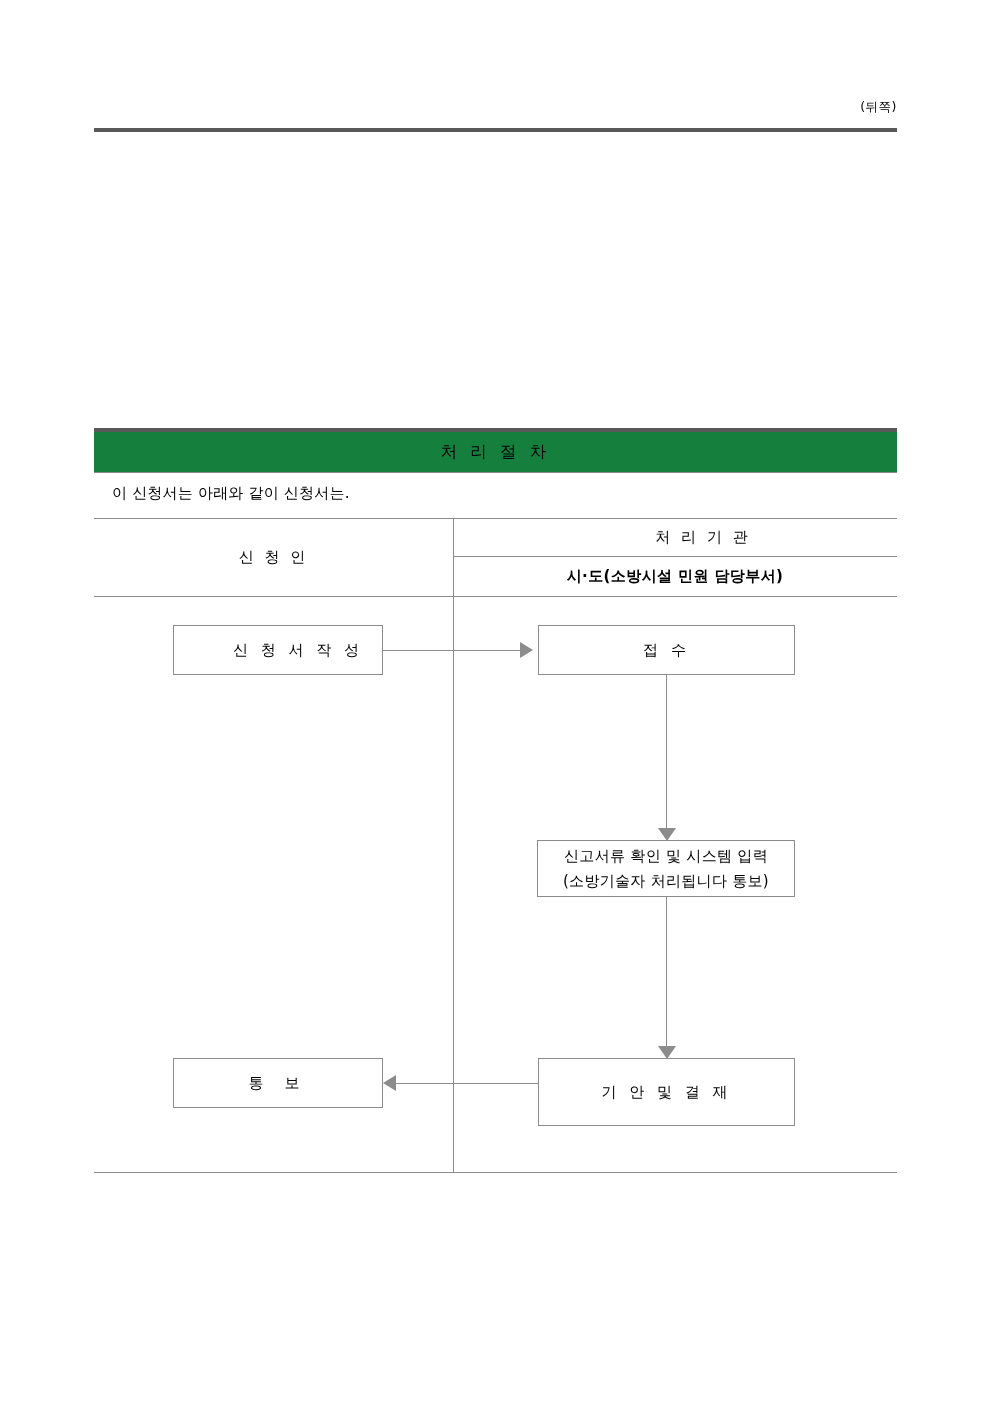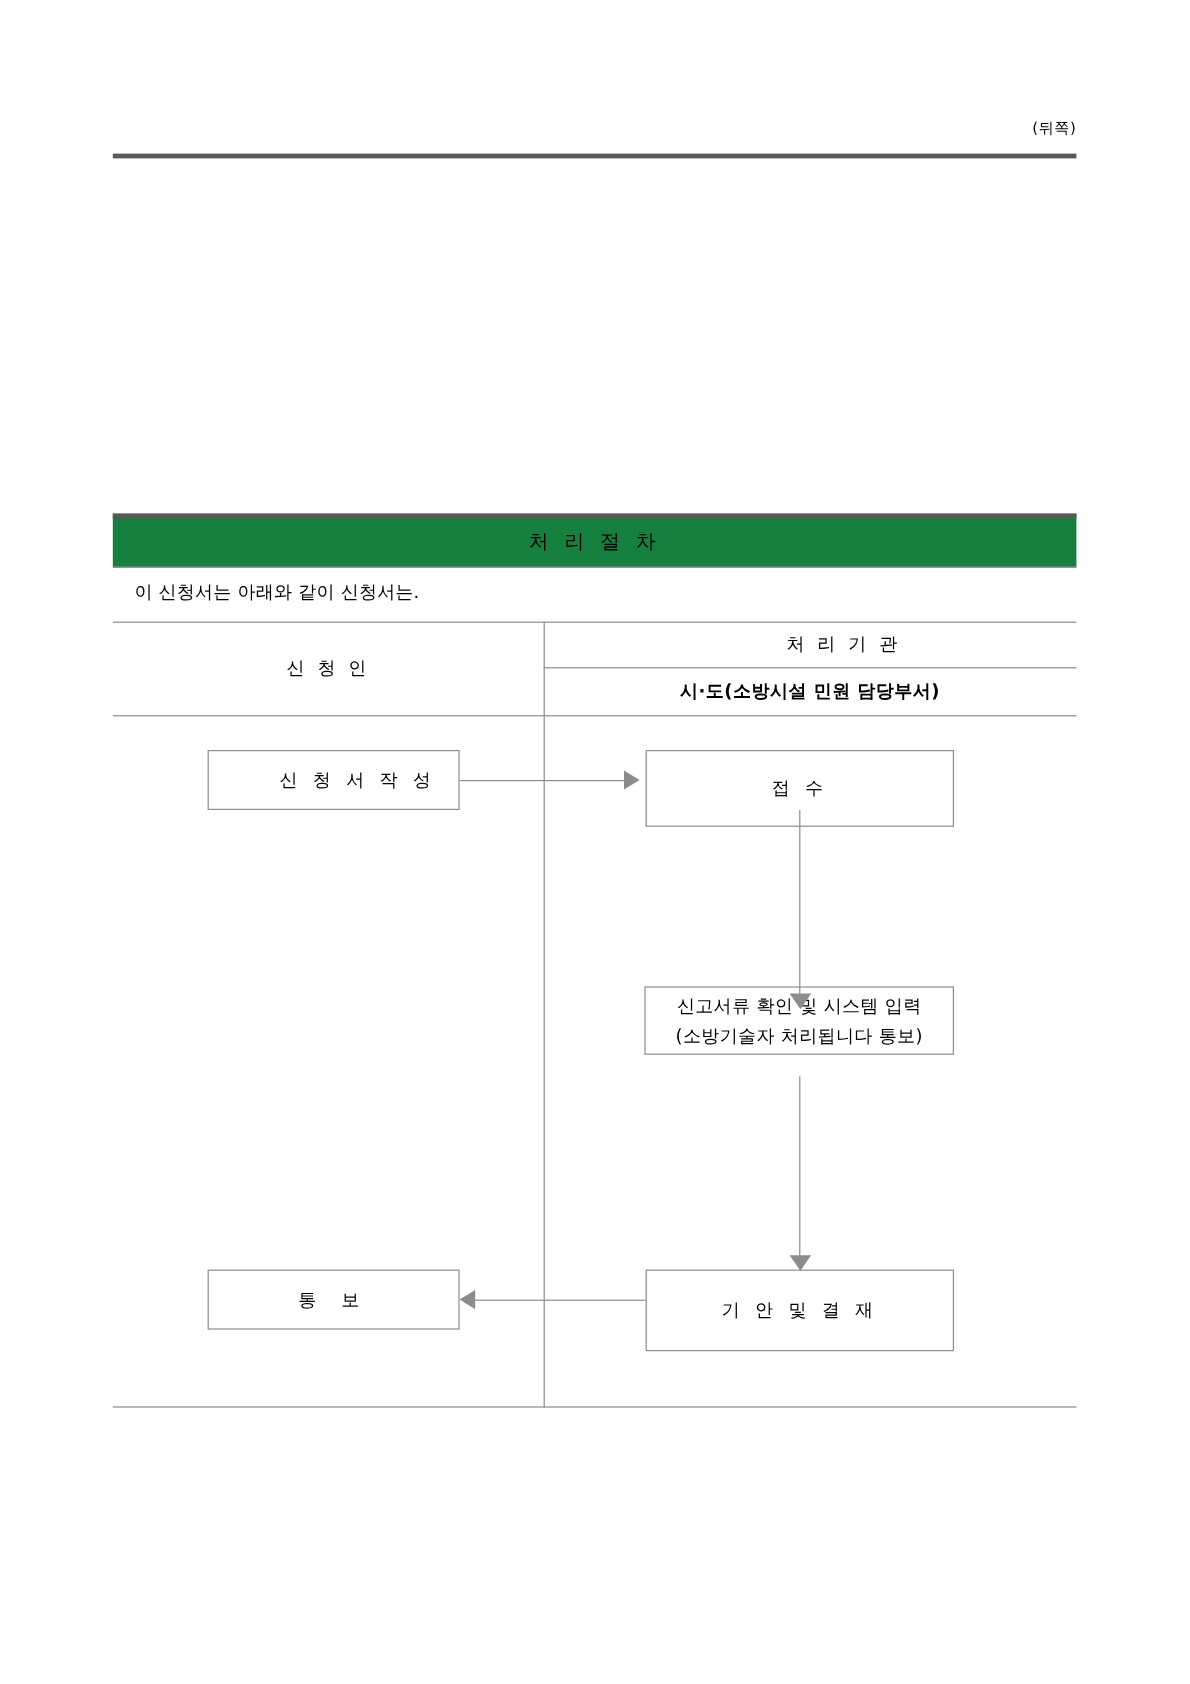--- a/index.html
+++ b/index.html
@@ -129,22 +129,22 @@
     align-items: center;
     justify-content: center;
     font-size: 15px;
     color: #000;
     white-space: nowrap;
   }
   .flow-box .line1,
   .flow-box .line2 { display: block; }
 
   .box-apply  { left: 79px;  top: 107px; width: 210px; height: 50px; letter-spacing: 4px; padding-left: 40px; }
-  .box-receipt{ left: 444px; top: 107px; width: 257px; height: 64px; letter-spacing: 4px; }
-  .box-check  { left: 443px; top: 304px; width: 258px; height: 57px; line-height: 25px; letter-spacing: 0.3px; }
+  .box-receipt{ left: 444px; top: 107px; width: 257px; height: 50px; letter-spacing: 4px; }
+  .box-check  { left: 443px; top: 322px; width: 258px; height: 57px; line-height: 25px; letter-spacing: 0.3px; }
   .box-notice { left: 79px;  top: 540px; width: 210px; height: 50px; letter-spacing: 8px; }
   .box-draft  { left: 444px; top: 540px; width: 257px; height: 68px; letter-spacing: 4px; }
 
   
   .conn {
     position: absolute;
     background: #8c8c8c;
   }
   .conn-h { height: 1px; }
   .conn-v { width: 1px; }

